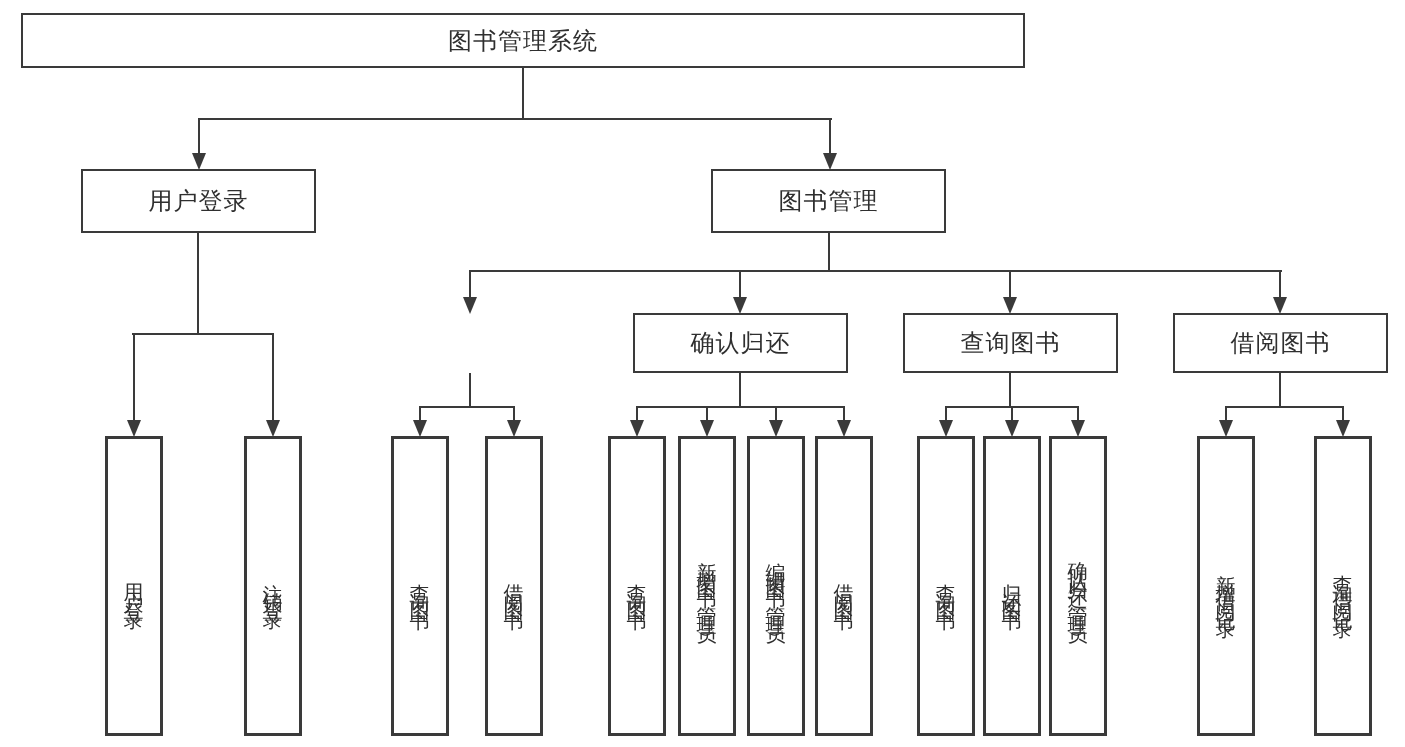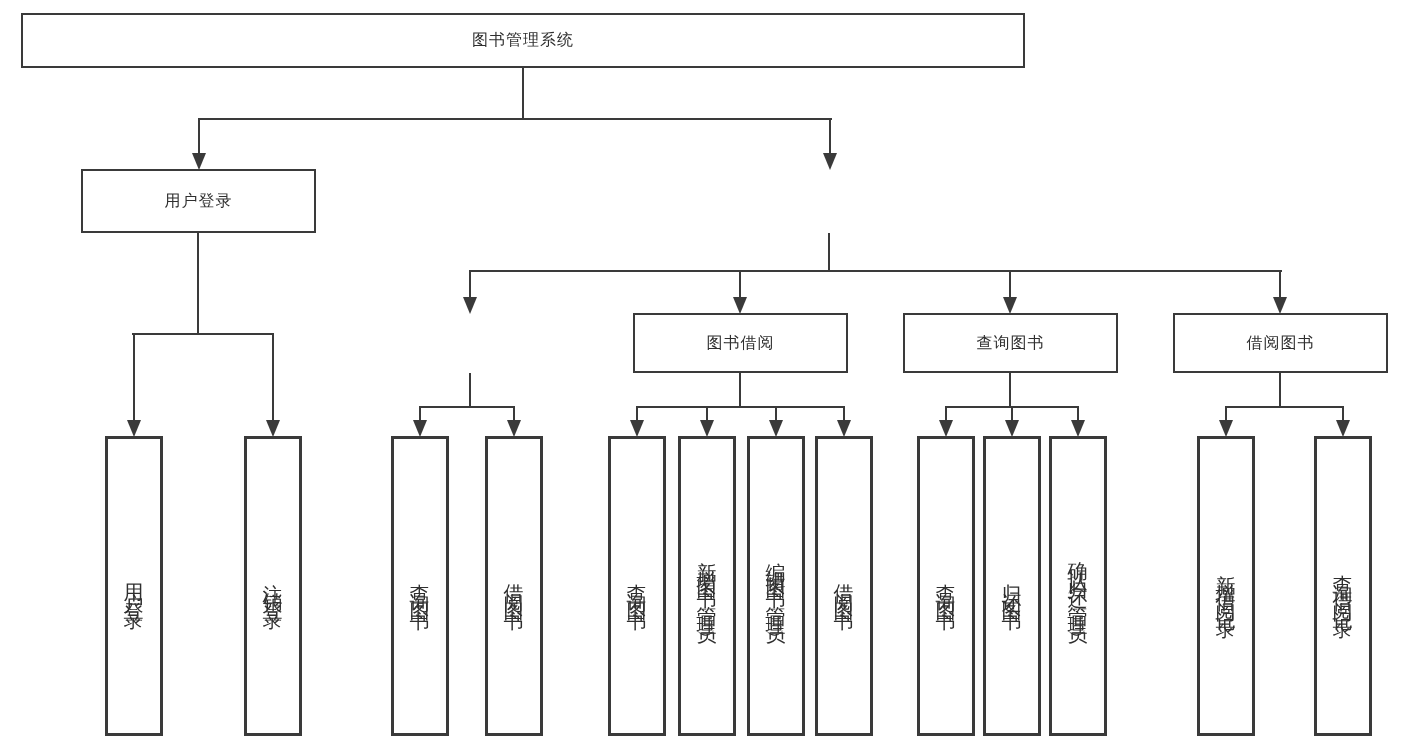--- a/index.html
+++ b/index.html
@@ -13,21 +13,21 @@
     color: #2f2f2f;
   }
   .hbox {
     position: absolute;
     box-sizing: border-box;
     border: 2px solid #3a3a3a;
     background: #ffffff;
     display: flex;
     align-items: center;
     justify-content: center;
-    font-size: 16px;
+    font-size: 24px;
     letter-spacing: 1px;
     z-index: 2;
   }
   .vbox {
     position: absolute;
     box-sizing: border-box;
     border: 3px solid #3a3a3a;
     background: #ffffff;
     top: 436px;
     width: 58px;
@@ -76,23 +76,26 @@
 
 <div id="canvas">
 
   <div class="hbox" style="left:21px;top:13px;width:1004px;height:55px">
     <span>图书管理系统</span>
   </div>
 
   <div class="hbox" style="left:81px;top:169px;width:235px;height:64px">
     <span>用户登录</span>
   </div>
+  <div class="hbox" style="left:711px;top:169px;width:235px;height:64px">
+    <span>图书管理</span>
+  </div>
 
   <div class="hbox" style="left:633px;top:313px;width:215px;height:60px">
-    <span>图书借阅</span>
+    <span>确认归还</span>
   </div>
   <div class="hbox" style="left:903px;top:313px;width:215px;height:60px">
     <span>查询图书</span>
   </div>
   <div class="hbox" style="left:1173px;top:313px;width:215px;height:60px">
     <span>借阅图书</span>
   </div>
 
   <div class="vbox" style="left:105px">
     <span class="vtext">用户登录</span>

